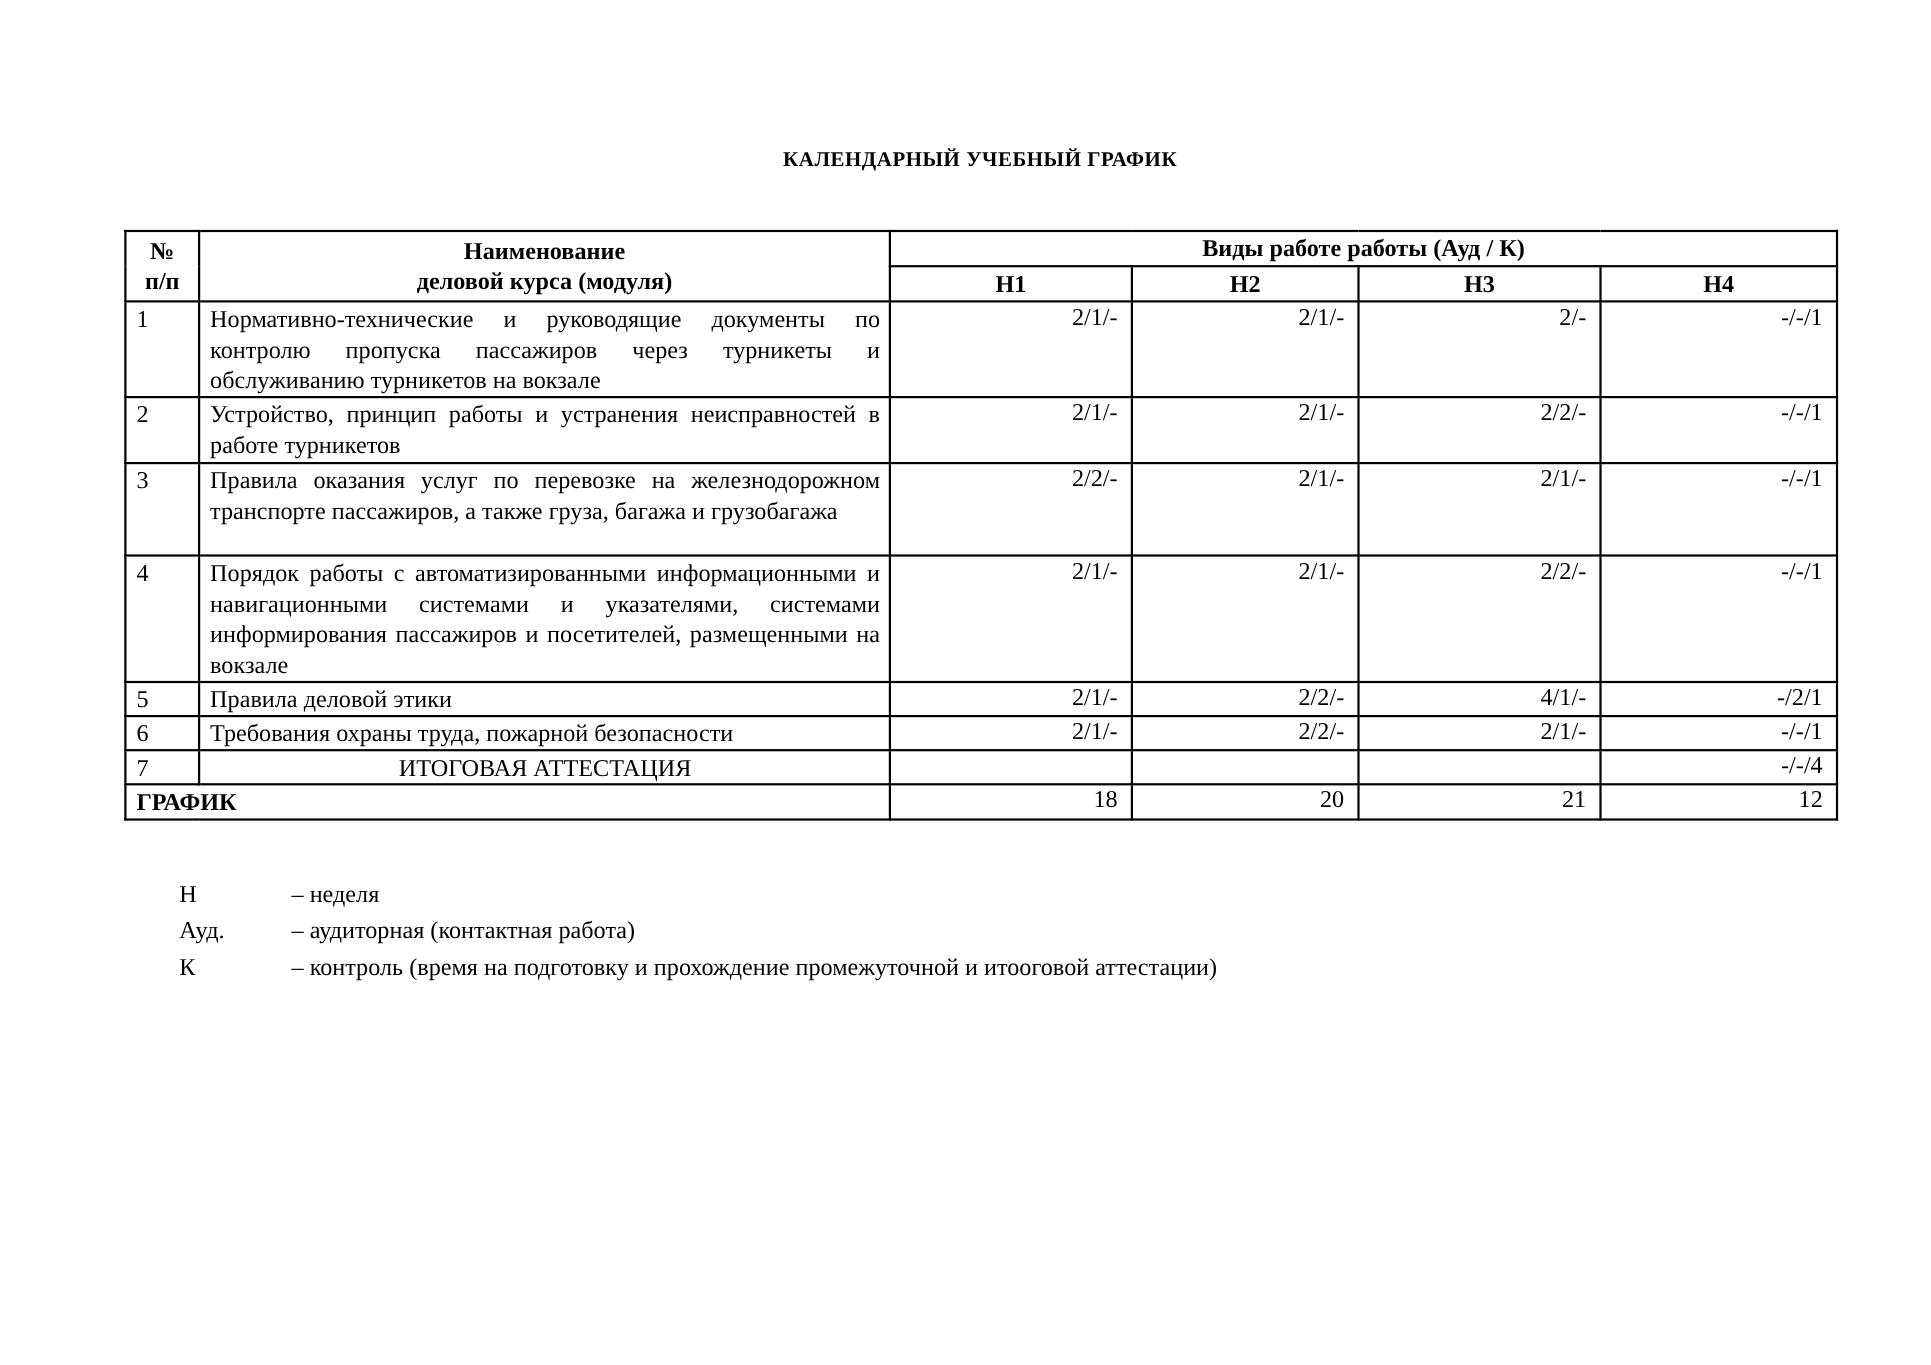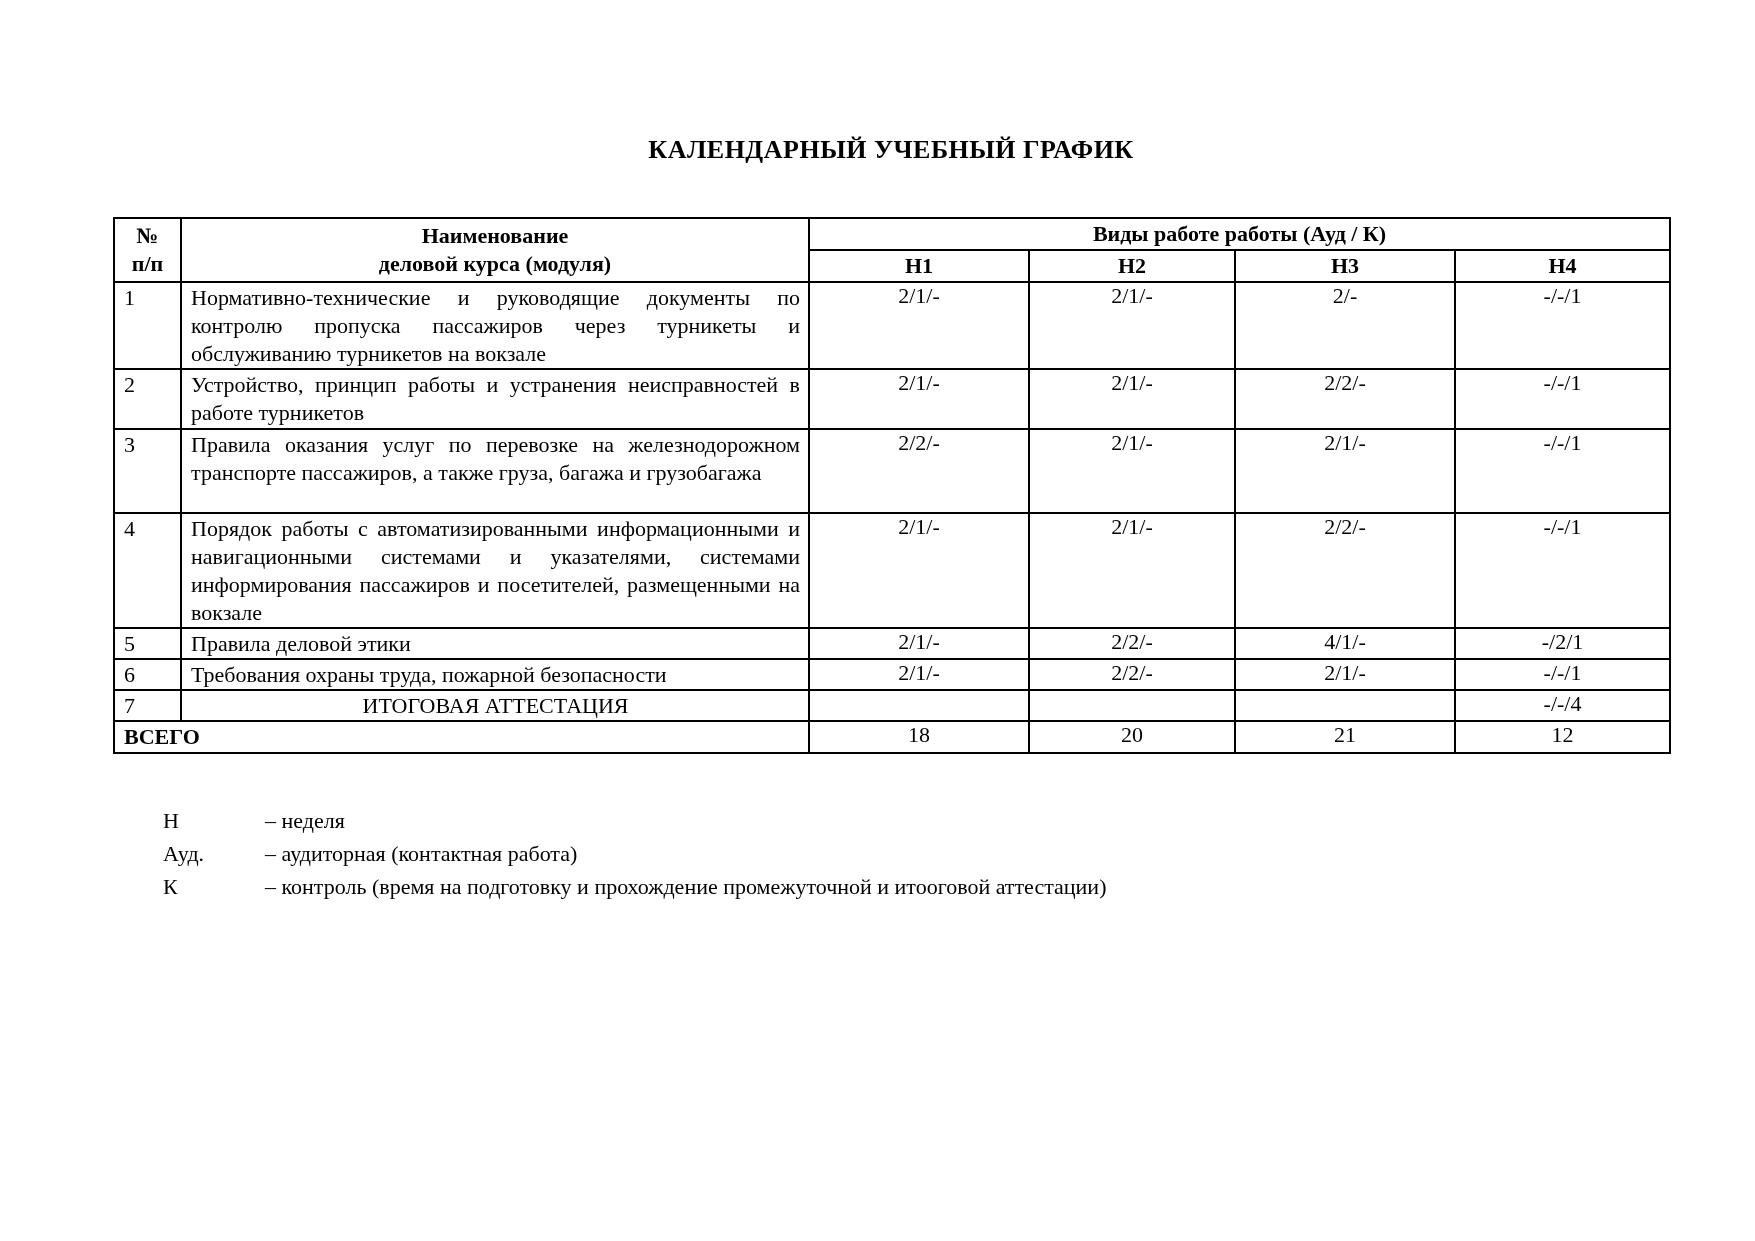--- a/index.html
+++ b/index.html
@@ -9,21 +9,21 @@
     font-family: "Liberation Serif", serif;
     color: #000000;
     position: relative;
     overflow: hidden;
   }
   .page-title {
     margin: 135px 0 0 113px;
     width: 1556px;
     text-align: center;
     font-weight: bold;
-    font-size: 26px;
+    font-size: 19px;
     letter-spacing: 0.5px;
   }
   table.schedule {
     margin: 52px 0 0 113px;
     width: 1556px;
     border-collapse: collapse;
     table-layout: fixed;
     font-size: 22px;
   }
   table.schedule th, table.schedule td {
@@ -43,24 +43,24 @@
     text-align: left;
     line-height: 28px;
   }
   td.name-cell {
     padding: 1px 8px 0 9px;
     text-align: justify;
     line-height: 28px;
   }
   td.name-cell.caps { text-align: center; }
   td.val-cell {
-    text-align: center;
+    text-align: right;
     vertical-align: middle;
     line-height: 26px;
-    padding: 0 2px;
+    padding: 0 12px;
   }
   tr.h-82  td { height: 82px; }
   tr.h-60  td { height: 60px; }
   tr.h-84  td { height: 84px; }
   tr.h-112 td { height: 112px; }
   tr.h-28  td { height: 28px; }
   tr.h-32  td { height: 32px; }
   td.total-label-cell {
     font-weight: bold;
     padding: 1px 8px 0 9px;
@@ -162,21 +162,21 @@
     </tr>
     <tr class="h-28">
       <td class="num-cell">7</td>
       <td class="name-cell caps">ИТОГОВАЯ АТТЕСТАЦИЯ</td>
       <td class="val-cell"></td>
       <td class="val-cell"></td>
       <td class="val-cell"></td>
       <td class="val-cell">-/-/4</td>
     </tr>
     <tr class="h-32">
-      <td class="total-label-cell" colspan="2">ВСЕГО</td>
+      <td class="total-label-cell" colspan="2">ГРАФИК</td>
       <td class="val-cell">18</td>
       <td class="val-cell">20</td>
       <td class="val-cell">21</td>
       <td class="val-cell">12</td>
     </tr>
   </tbody>
 </table>
 
 <div class="legend">
   <div class="legend-row">

